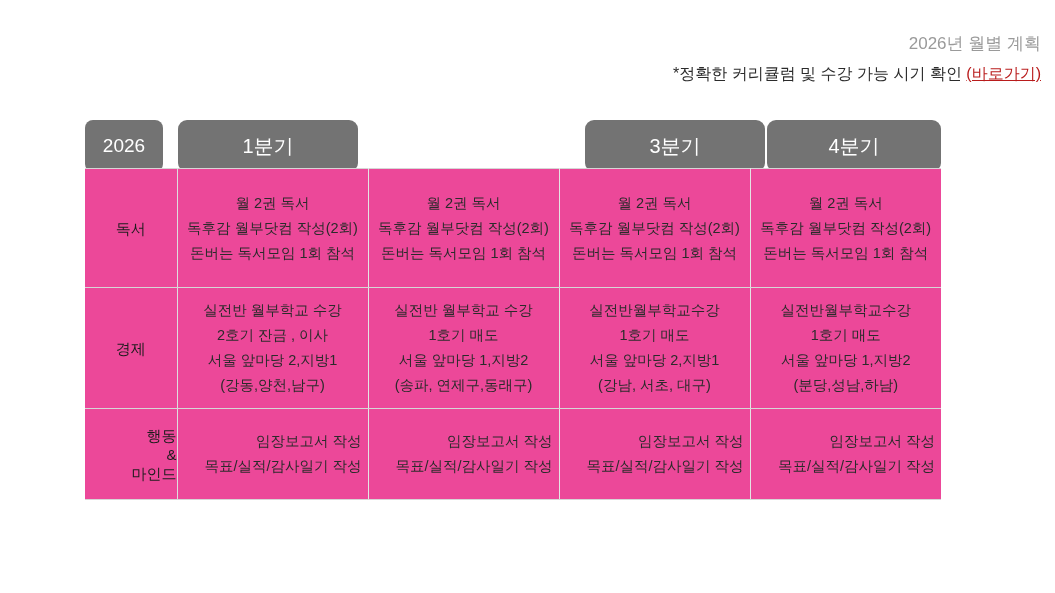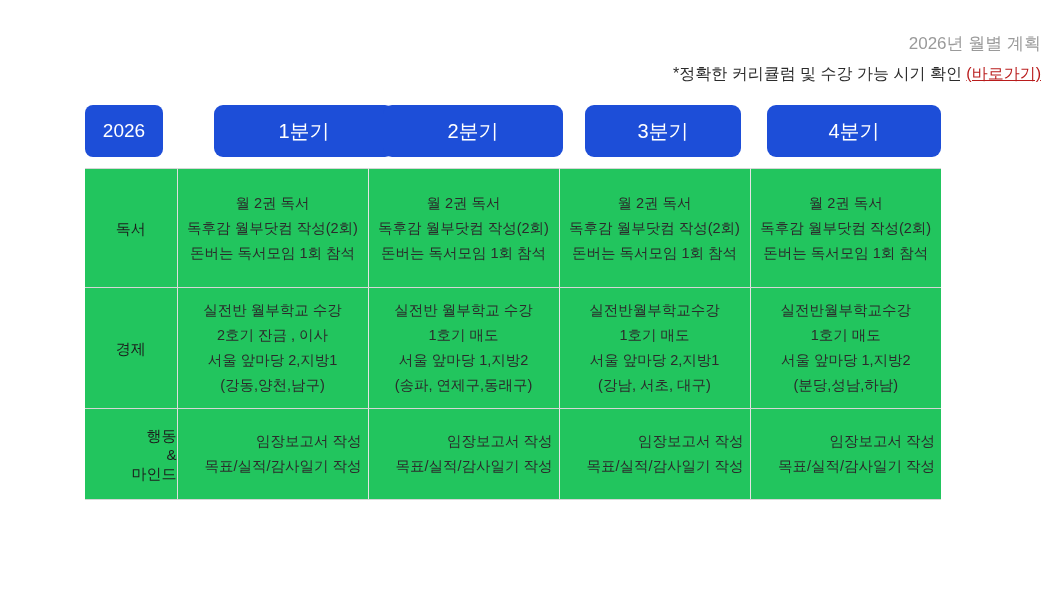--- a/index.html
+++ b/index.html
@@ -62,62 +62,62 @@
   
   .chip-row {
     position: absolute;
     left: 85px;
     top: 105px;
     width: 856px;
     height: 52px;
   }
   .chip {
     position: absolute;
-    top: 0;
+    top: 15px;
     height: 52px;
-    background: #1d4ed8;
+    background: #737373;
     border-radius: 9px;
     color: #ffffff;
     display: flex;
     align-items: center;
     justify-content: center;
     font-size: 20px;
     font-weight: 400;
     box-sizing: border-box;
   }
   .chip.chip-year {
     left: 0;
     width: 78px;
     font-size: 19px;
     border-radius: 8px;
   }
-  .chip.chip-q1 { left: 93px;  width: 180px; margin-left: 36px; }
+  .chip.chip-q1 { left: 93px;  width: 180px; }
   .chip.chip-q2 { left: 298px; width: 180px; }
-  .chip.chip-q3 { left: 500px; width: 156px; }
+  .chip.chip-q3 { left: 500px; width: 180px; }
   .chip.chip-q4 { left: 682px; width: 174px; }
 
   
   .plan-table {
     position: absolute;
     left: 85px;
     top: 168px;
     width: 856px;
     border-collapse: collapse;
     table-layout: fixed;
   }
   .plan-table col.c-label { width: 92px; }
   .plan-table col.c-q     { width: 191px; }
 
   .plan-table td {
     border-top: 1px solid #d6d6d6;
     border-bottom: 1px solid #d6d6d6;
     vertical-align: middle;
     text-align: center;
     padding: 0;
-    background: #22c55e;
+    background: #ec4899;
   }
   .plan-table td.row-label {
     border-right: 1px solid #dddddd;
     font-weight: normal;
     font-size: 15px;
     color: #1c1c1c;
     line-height: 19px;
   }
   .plan-table td.cell {
     border-right: 1px solid #e4e4e4;
@@ -146,21 +146,20 @@
     <div class="header-subtitle">2026년 월별 계획</div>
     <div class="header-note">
       <span>*정확한 커리큘럼 및 수강 가능 시기 확인 </span><span class="header-note-link">(바로가기)</span>
     </div>
   </div>
 </div>
 
 <div class="chip-row">
   <div class="chip chip-year">2026</div>
   <div class="chip chip-q1">1분기</div>
-  <div class="chip chip-q2">2분기</div>
   <div class="chip chip-q3">3분기</div>
   <div class="chip chip-q4">4분기</div>
 </div>
 
 <table class="plan-table">
   <colgroup>
     <col class="c-label">
       <col class="c-q">
       <col class="c-q">
       <col class="c-q">

